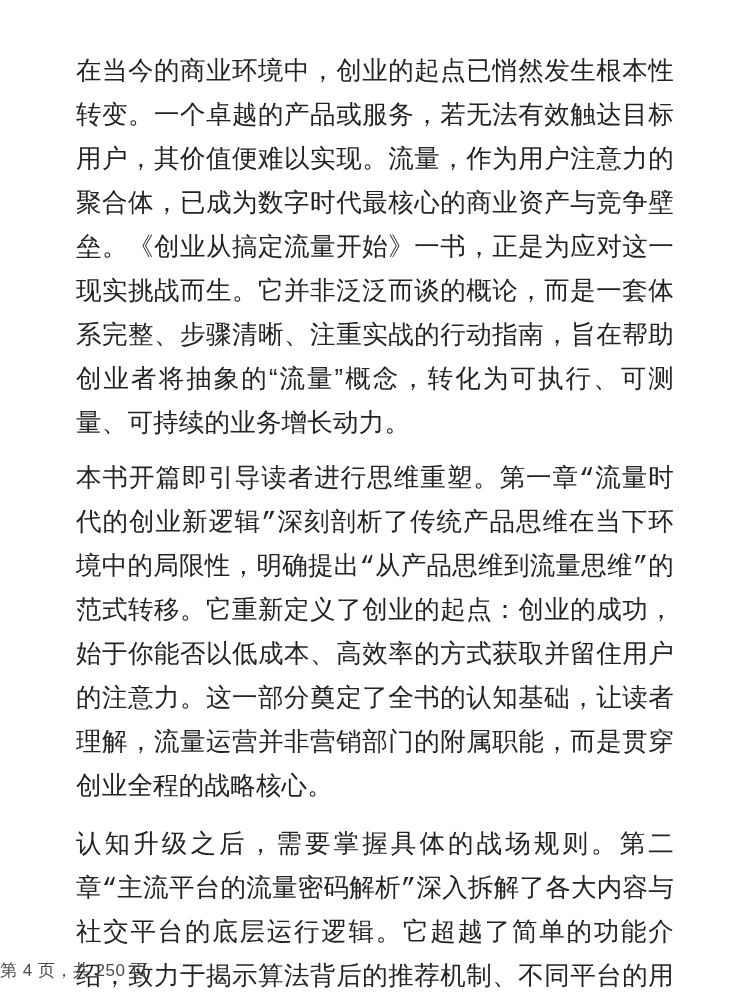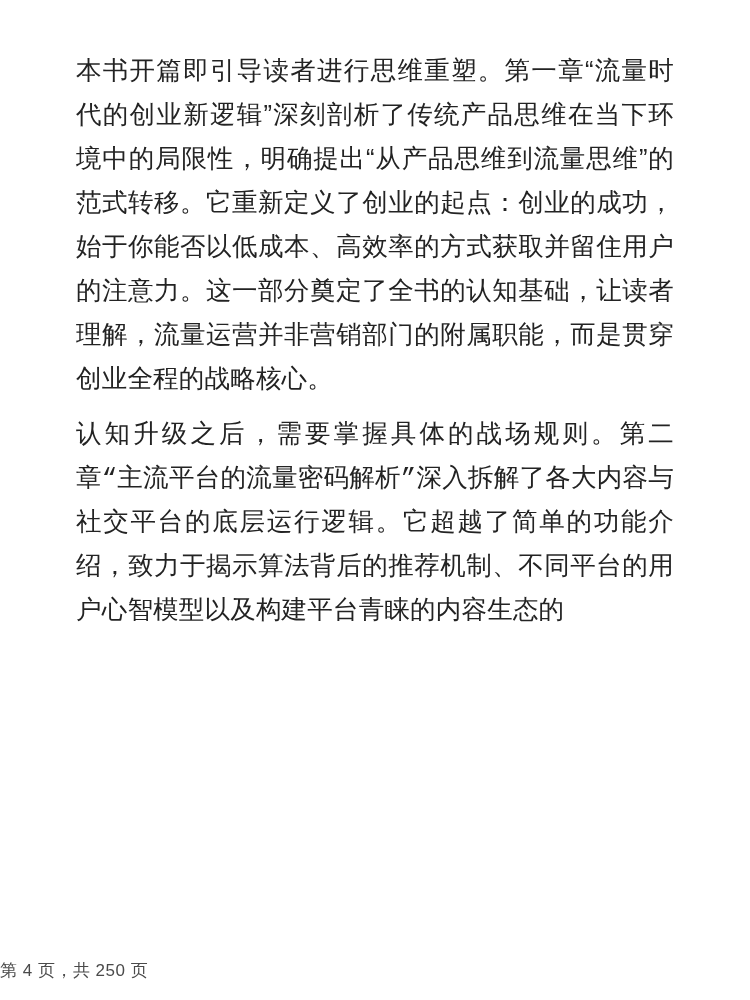--- a/index.html
+++ b/index.html
@@ -46,17 +46,18 @@
     font-size: 17px;
     color: #4a4a4a;
     letter-spacing: 0.5px;
   }
 </style>
 </head>
 <body>
 
 <div class="page">
   <div class="doc-body">
+    <p class="para">在当今的商业环境中，创业的起点已悄然发生根本性转变。一个卓越的产品或服务，若无法有效触达目标用户，其价值便难以实现。流量，作为用户注意力的聚合体，已成为数字时代最核心的商业资产与竞争壁垒。《创业从搞定流量开始》一书，正是为应对这一现实挑战而生。它并非泛泛而谈的概论，而是一套体系完整、步骤清晰、注重实战的行动指南，旨在帮助创业者将抽象的“流量”概念，转化为可执行、可测量、可持续的业务增长动力。</p>
     <p class="para">本书开篇即引导读者进行思维重塑。第一章“流量时代的创业新逻辑”深刻剖析了传统产品思维在当下环境中的局限性，明确提出“从产品思维到流量思维”的范式转移。它重新定义了创业的起点：创业的成功，始于你能否以低成本、高效率的方式获取并留住用户的注意力。这一部分奠定了全书的认知基础，让读者理解，流量运营并非营销部门的附属职能，而是贯穿创业全程的战略核心。</p>
     <p class="para">认知升级之后，需要掌握具体的战场规则。第二章“主流平台的流量密码解析”深入拆解了各大内容与社交平台的底层运行逻辑。它超越了简单的功能介绍，致力于揭示算法背后的推荐机制、不同平台的用户心智模型以及构建平台青睐的内容生态的</p>
   </div>
   <div class="footer">第 4 页，共 250 页</div>
 </div>
 
 </body></html>

